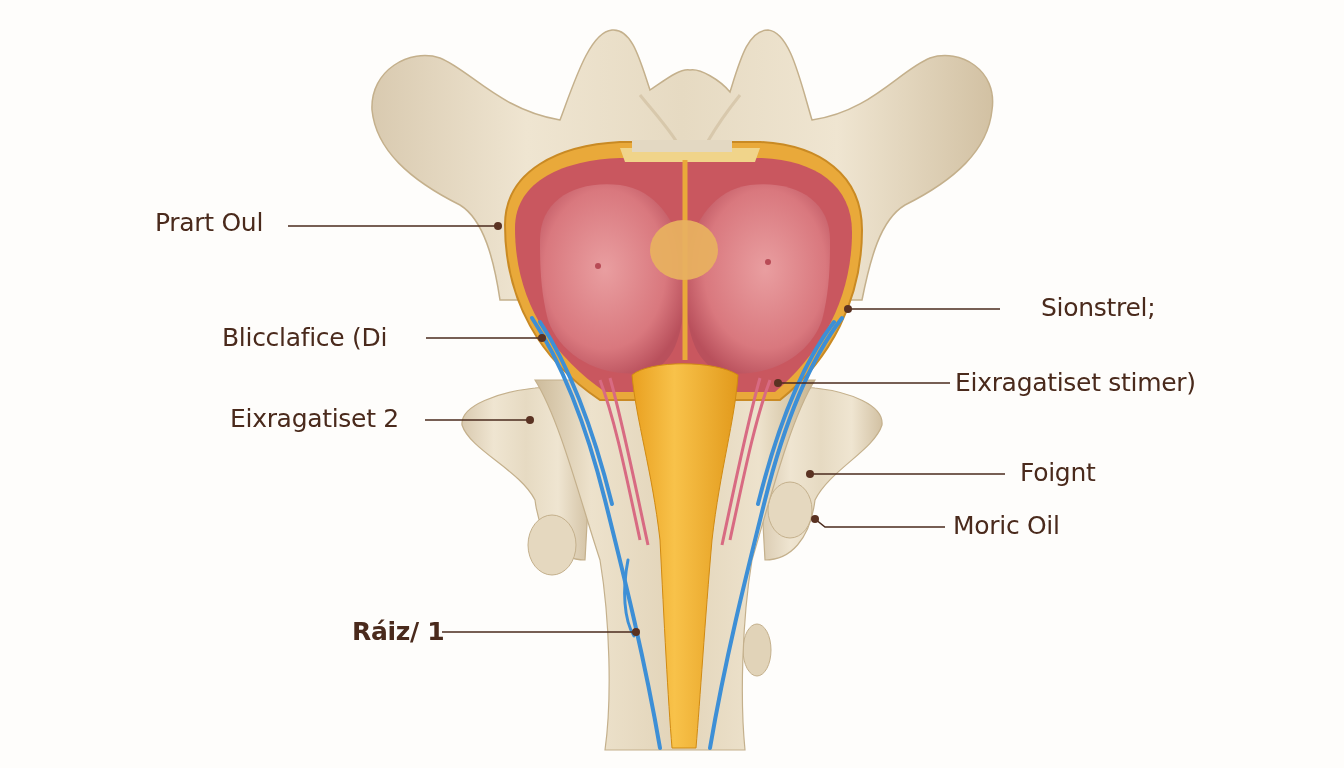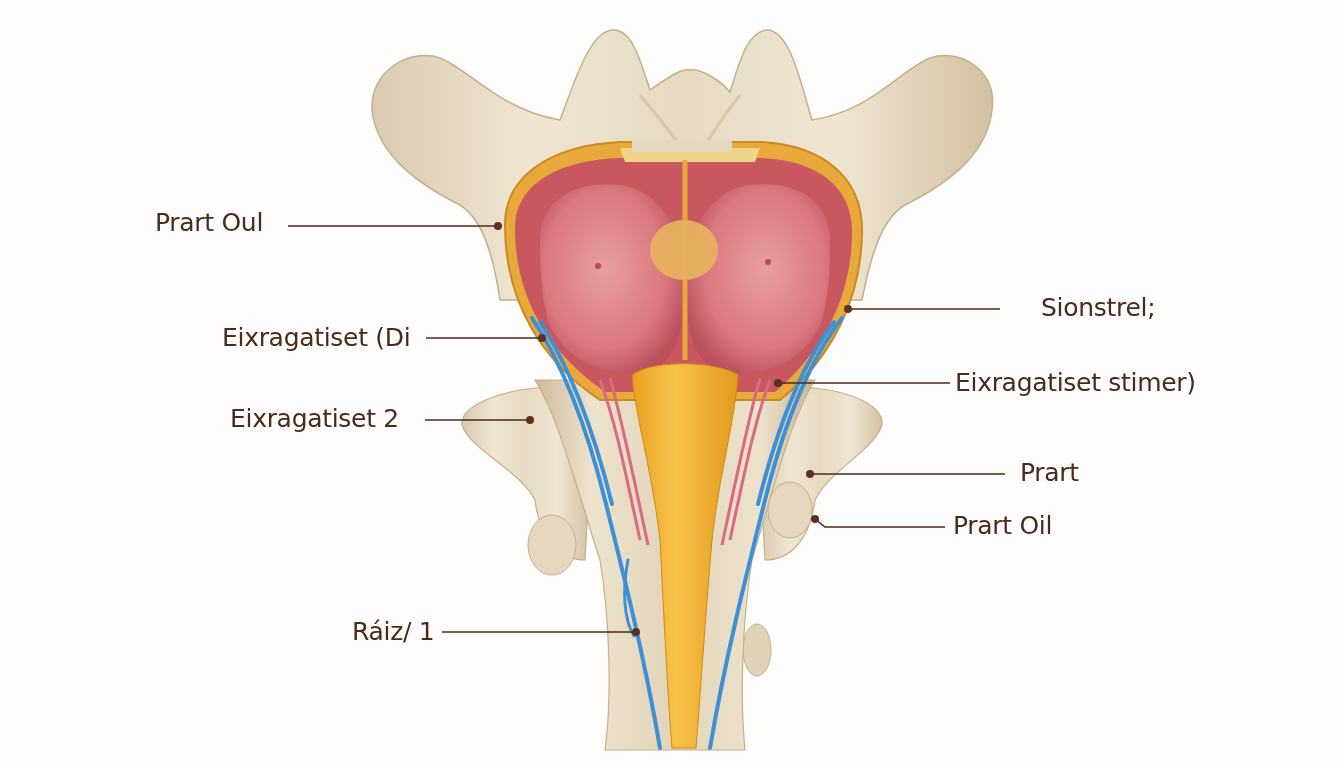--- a/index.html
+++ b/index.html
@@ -118,20 +118,20 @@
     <circle cx="530" cy="420" r="4"></circle>
     <circle cx="636" cy="632" r="4"></circle>
     <circle cx="848" cy="309" r="4"></circle>
     <circle cx="778" cy="383" r="4"></circle>
     <circle cx="810" cy="474" r="4"></circle>
     <circle cx="815" cy="519" r="4"></circle>
   </g>
 </svg>
 
 <div class="label" style="left:155px; top:208px;">Prart Oul</div>
-<div class="label" style="left:222px; top:323px;">Eixragatiset (Di</div>
+<div class="label" style="left:222px; top:323px;">Blicclafice (Di</div>
 <div class="label" style="left:230px; top:404px;">Eixragatiset 2</div>
-<div class="label" style="left:352px; top:617px;">Ráiz/ 1</div>
+<div class="label" style="left:352px; top:617px;font-weight:bold;">Ráiz/ 1</div>
 
 <div class="label right" style="left:1005px; top:293px;margin-left:36px;">Sionstrel;</div>
 <div class="label right" style="left:955px; top:368px;">Eixragatiset stimer)</div>
-<div class="label right" style="left:1020px; top:458px;">Prart</div>
-<div class="label right" style="left:953px; top:511px;">Prart Oil</div>
+<div class="label right" style="left:1020px; top:458px;">Foignt</div>
+<div class="label right" style="left:953px; top:511px;">Moric Oil</div>
 
 </body></html>

